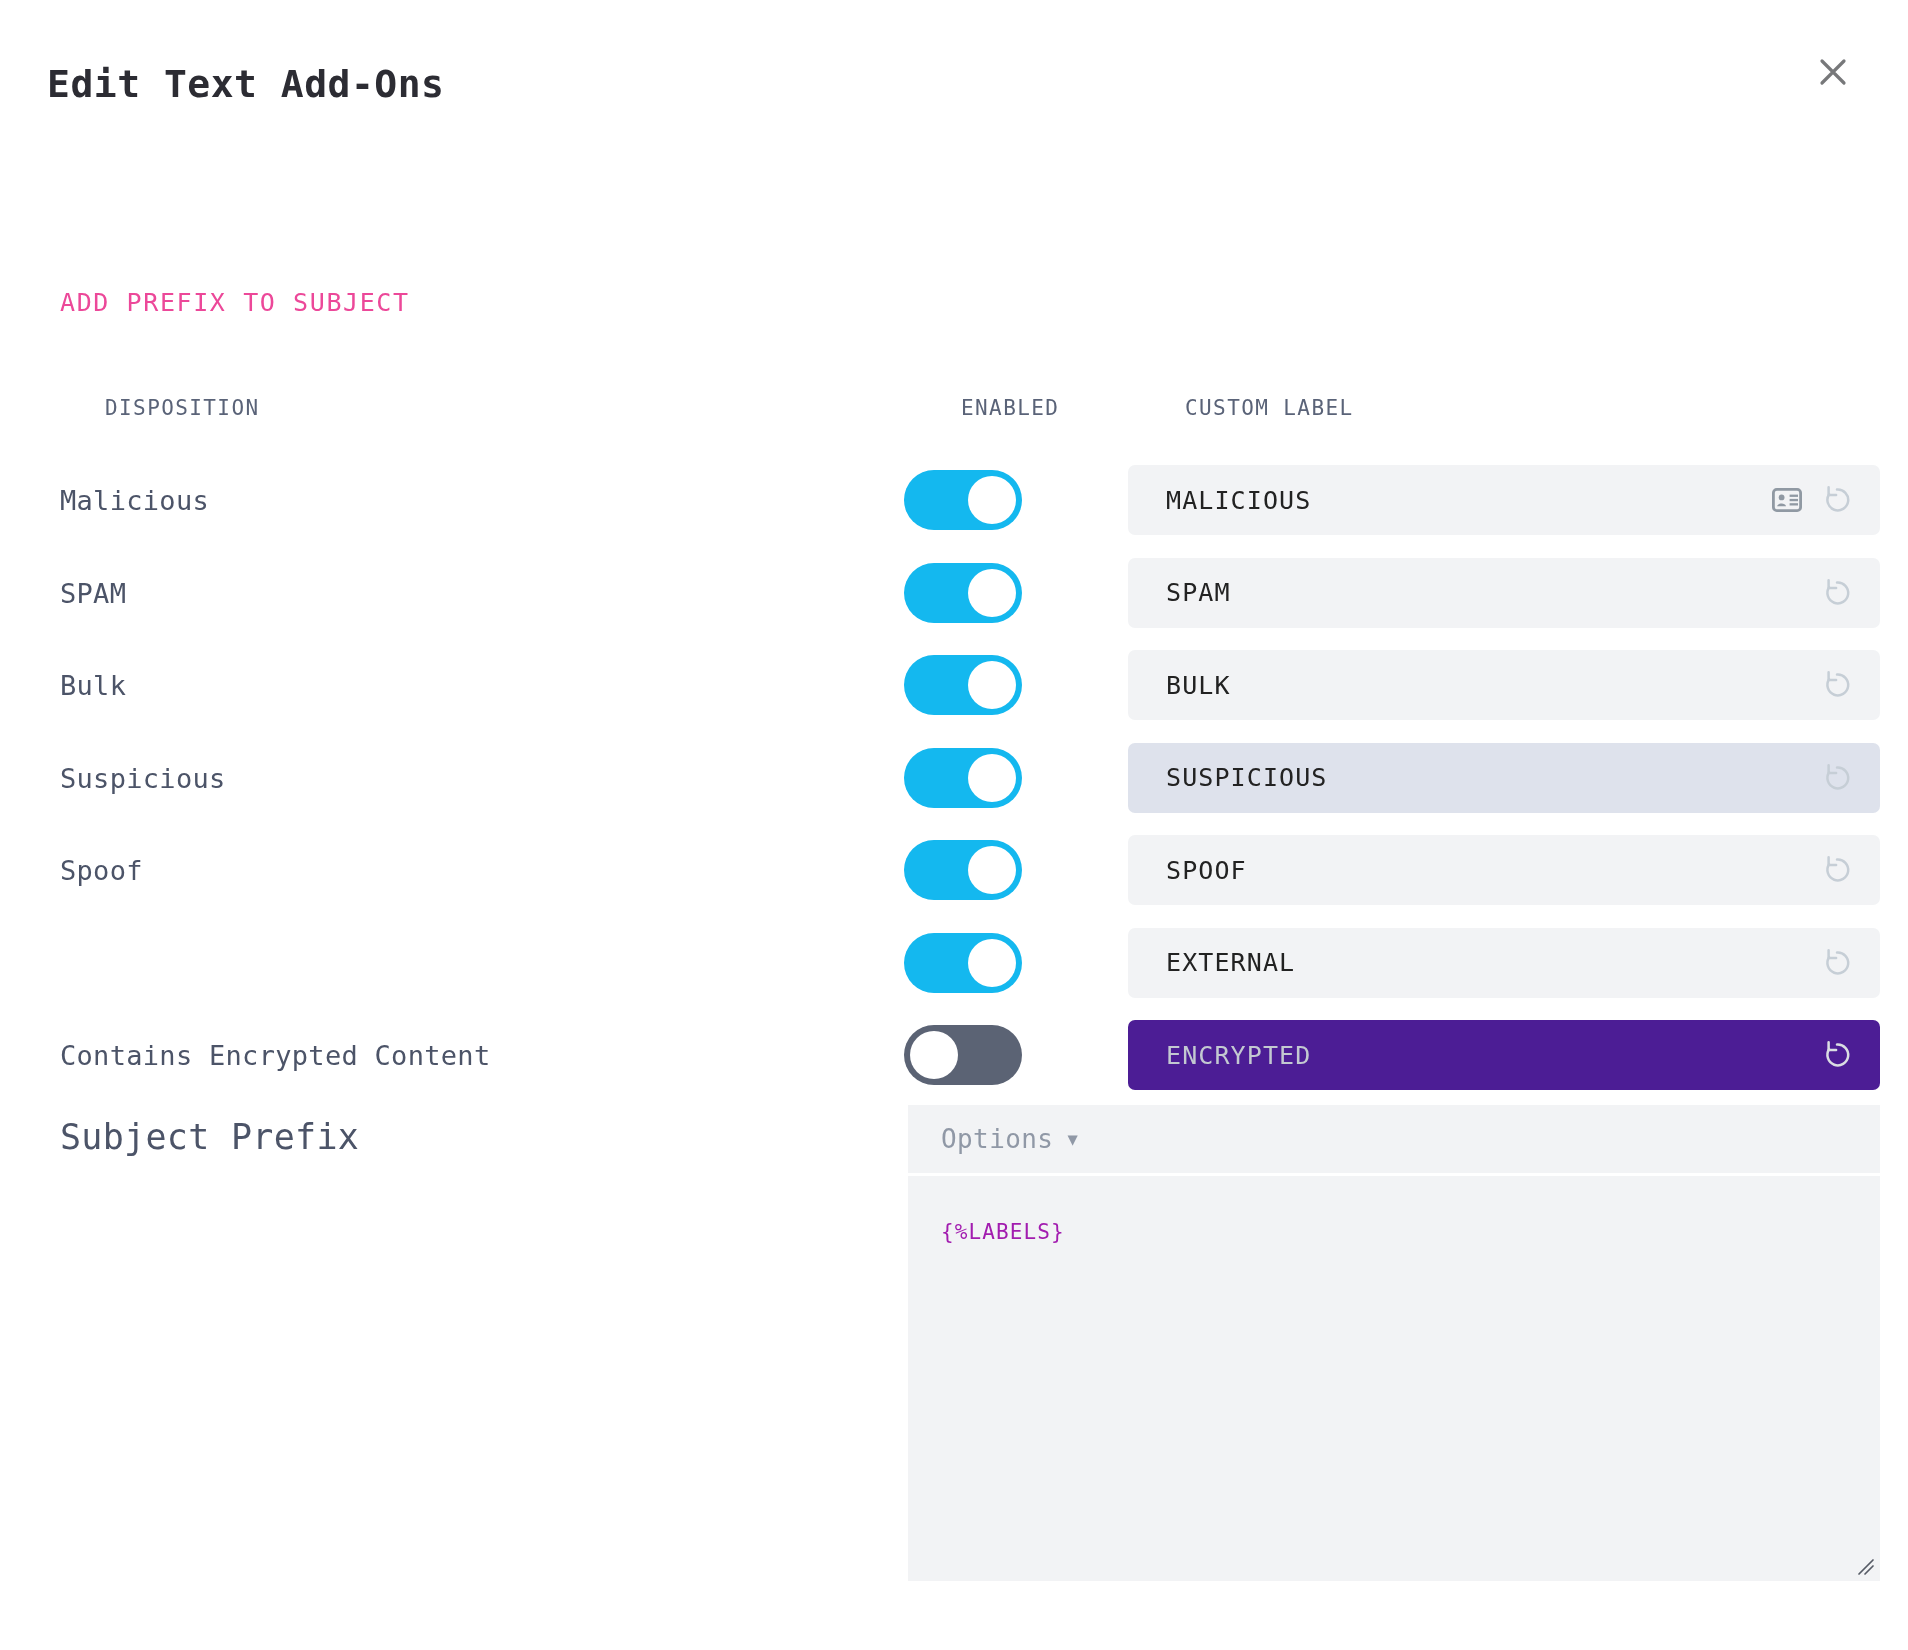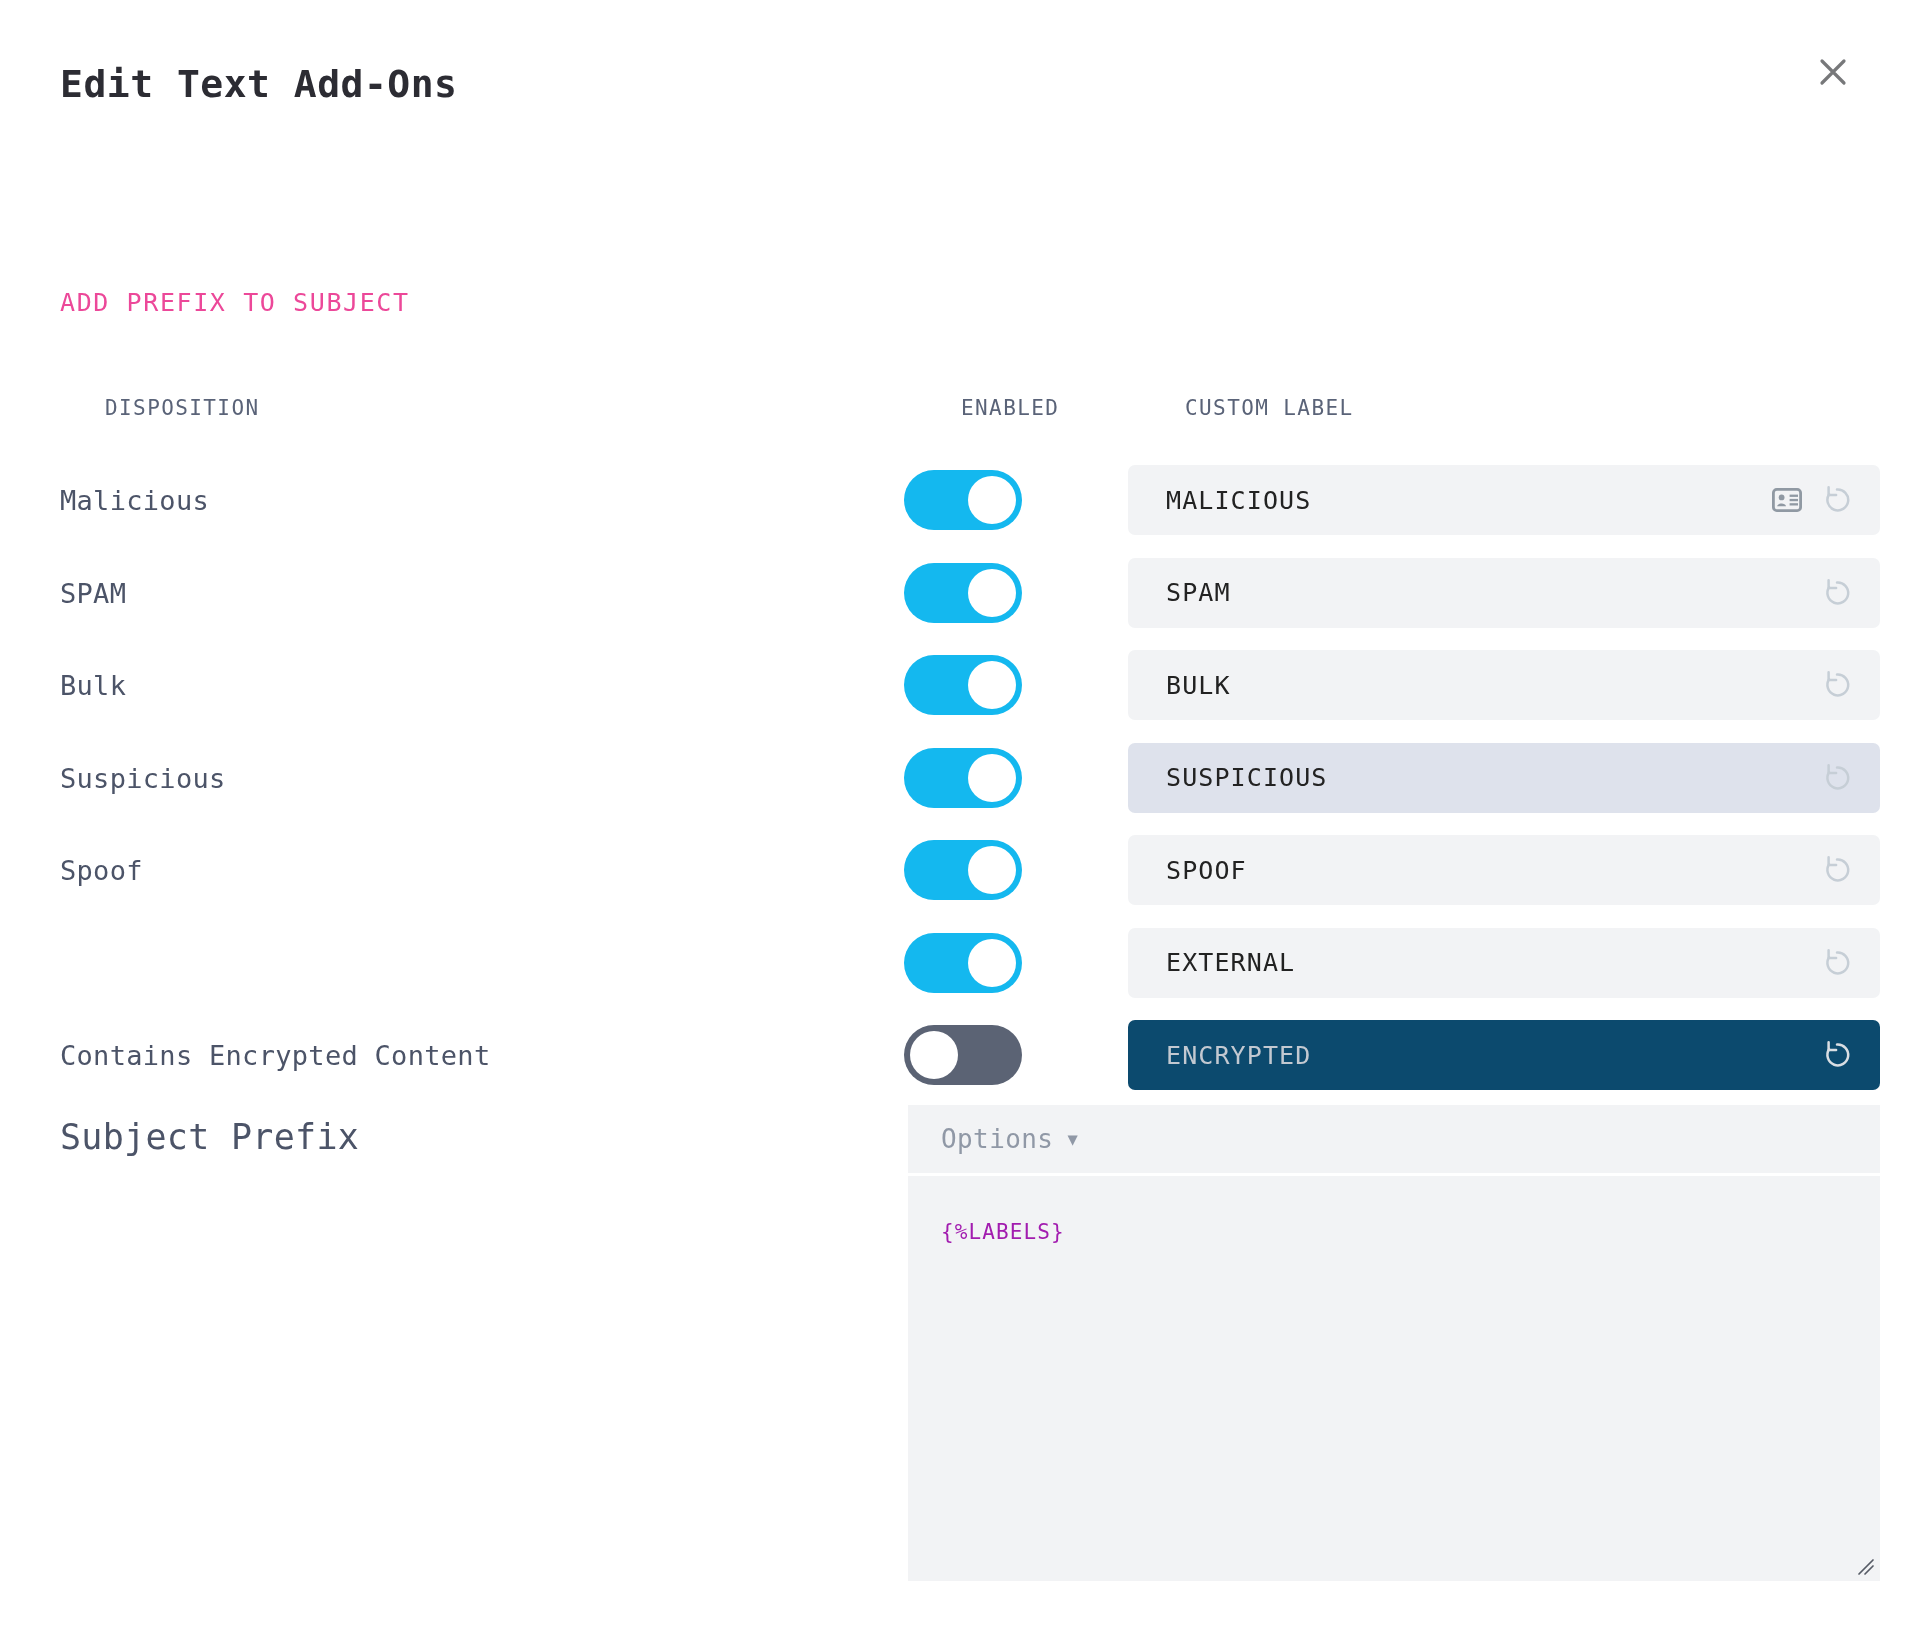--- a/index.html
+++ b/index.html
@@ -15,21 +15,21 @@
   .page {
     position: relative;
     width: 1908px;
     height: 1650px;
     background: #ffffff;
   }
 
   
   .dialog-title {
     position: absolute;
-    left: 60px;
+    left: 47px;
     top: 62px;
     font-size: 38px;
     font-weight: bold;
     letter-spacing: 0.5px;
     color: #2c2c33;
     white-space: nowrap;
   }
 
   .close-button {
     position: absolute;
@@ -122,21 +122,21 @@
     transform: translateY(-50%);
     width: 752px;
     height: 70px;
     background: #f2f3f5;
     border-radius: 7px;
     display: flex;
     align-items: center;
     cursor: text;
   }
   .field.focused  { background: #dee2ec; }
-  .field.disabled { background: #0c4a6e; cursor: default; }
+  .field.disabled { background: #4c1d95; cursor: default; }
 
   .field-text {
     margin-left: 38px;
     font-size: 25px;
     letter-spacing: 1.1px;
     color: #222222;
     white-space: nowrap;
     flex: 1;
   }
   .field.disabled .field-text { color: #c3c9d1; }

